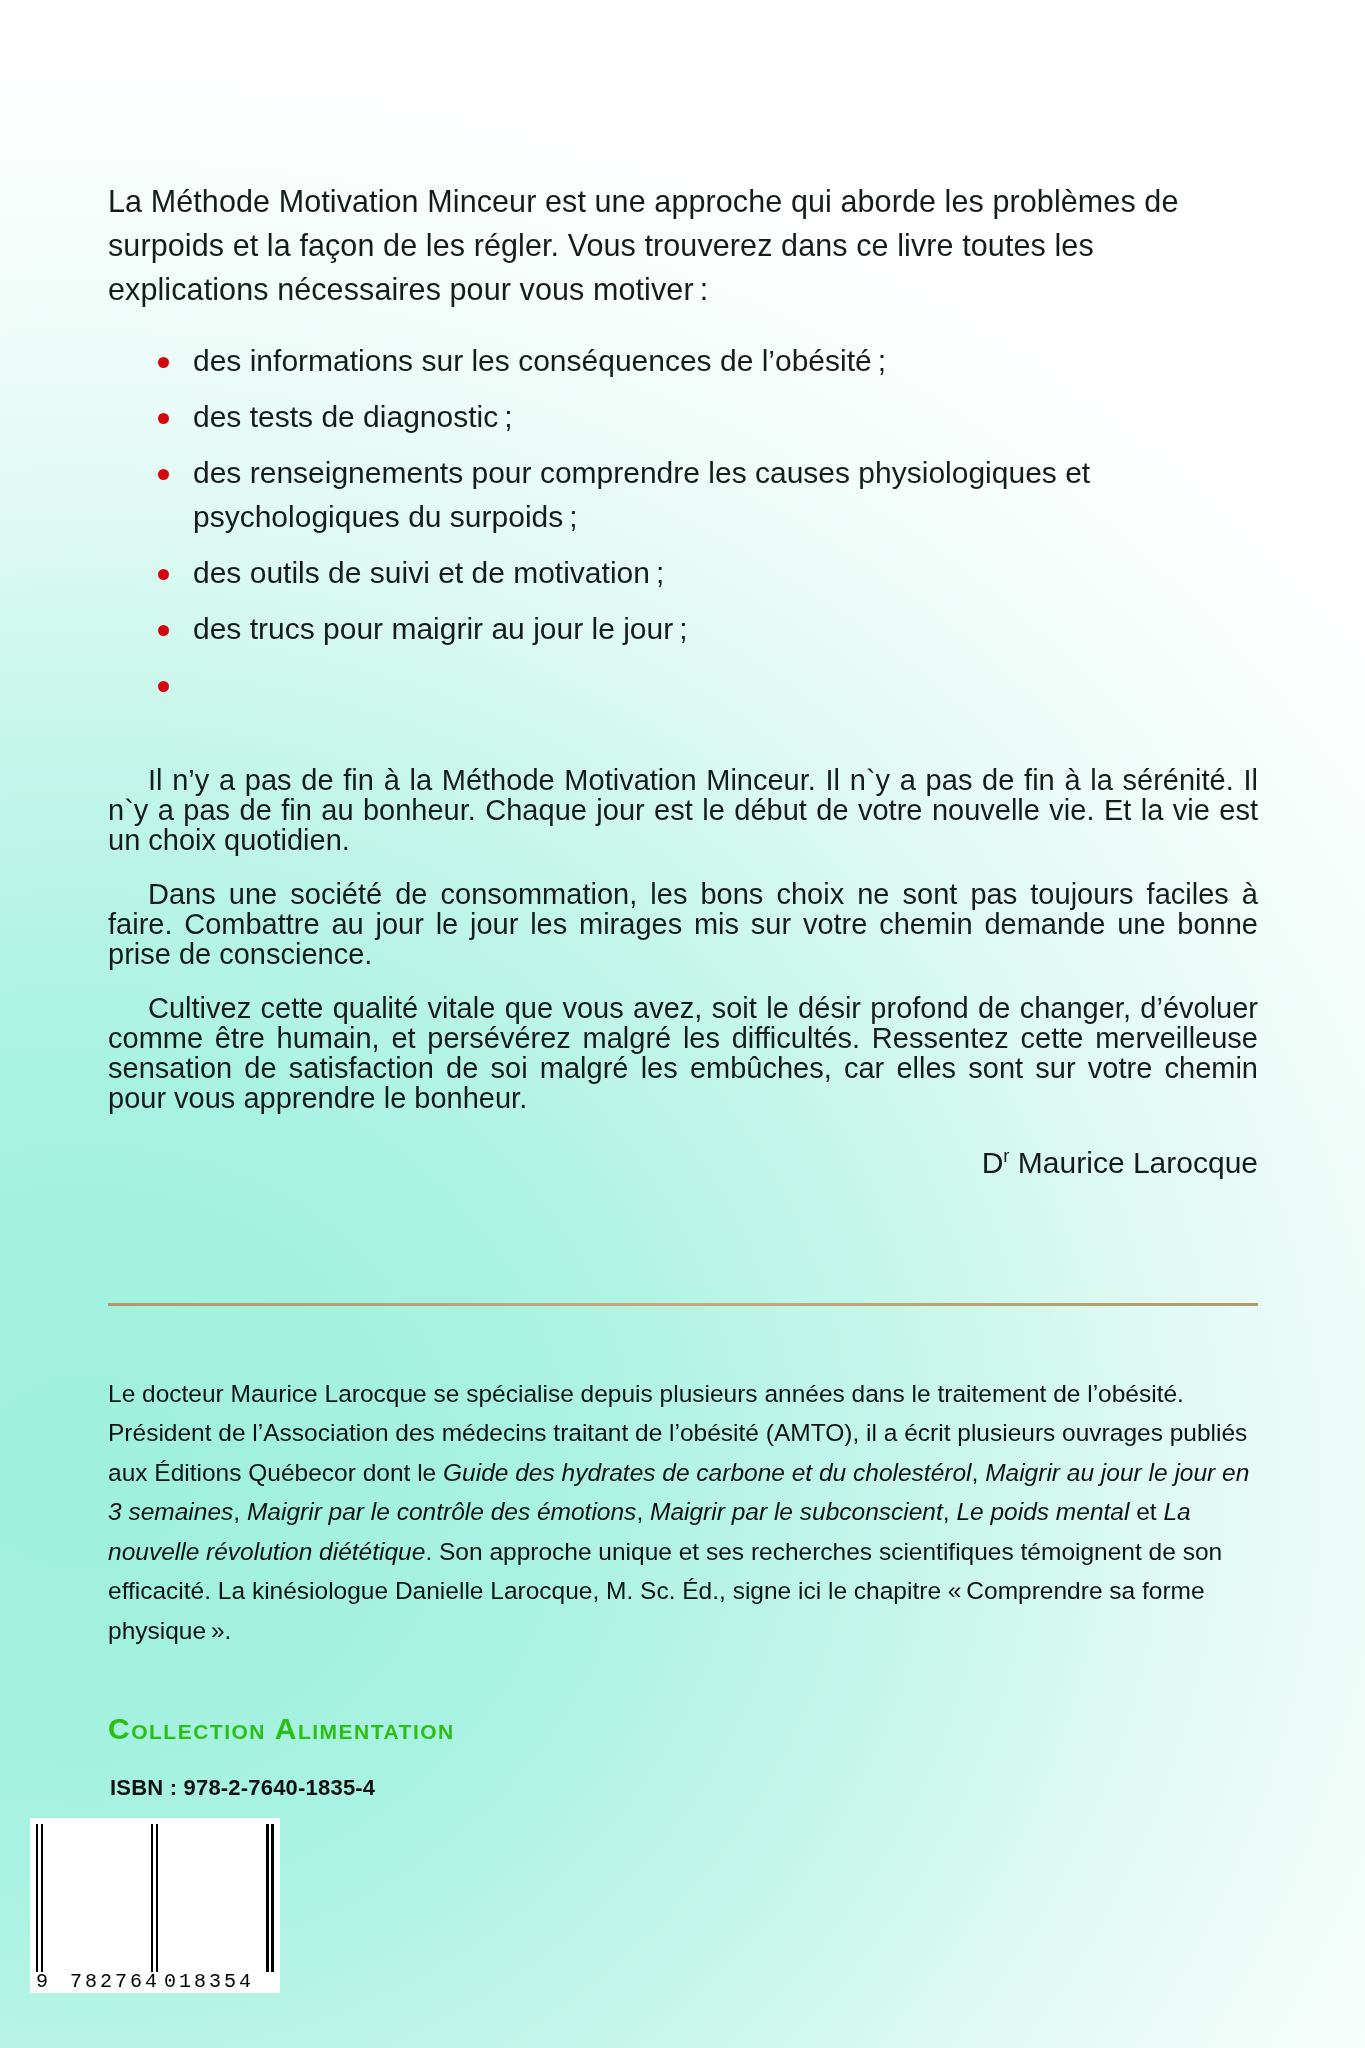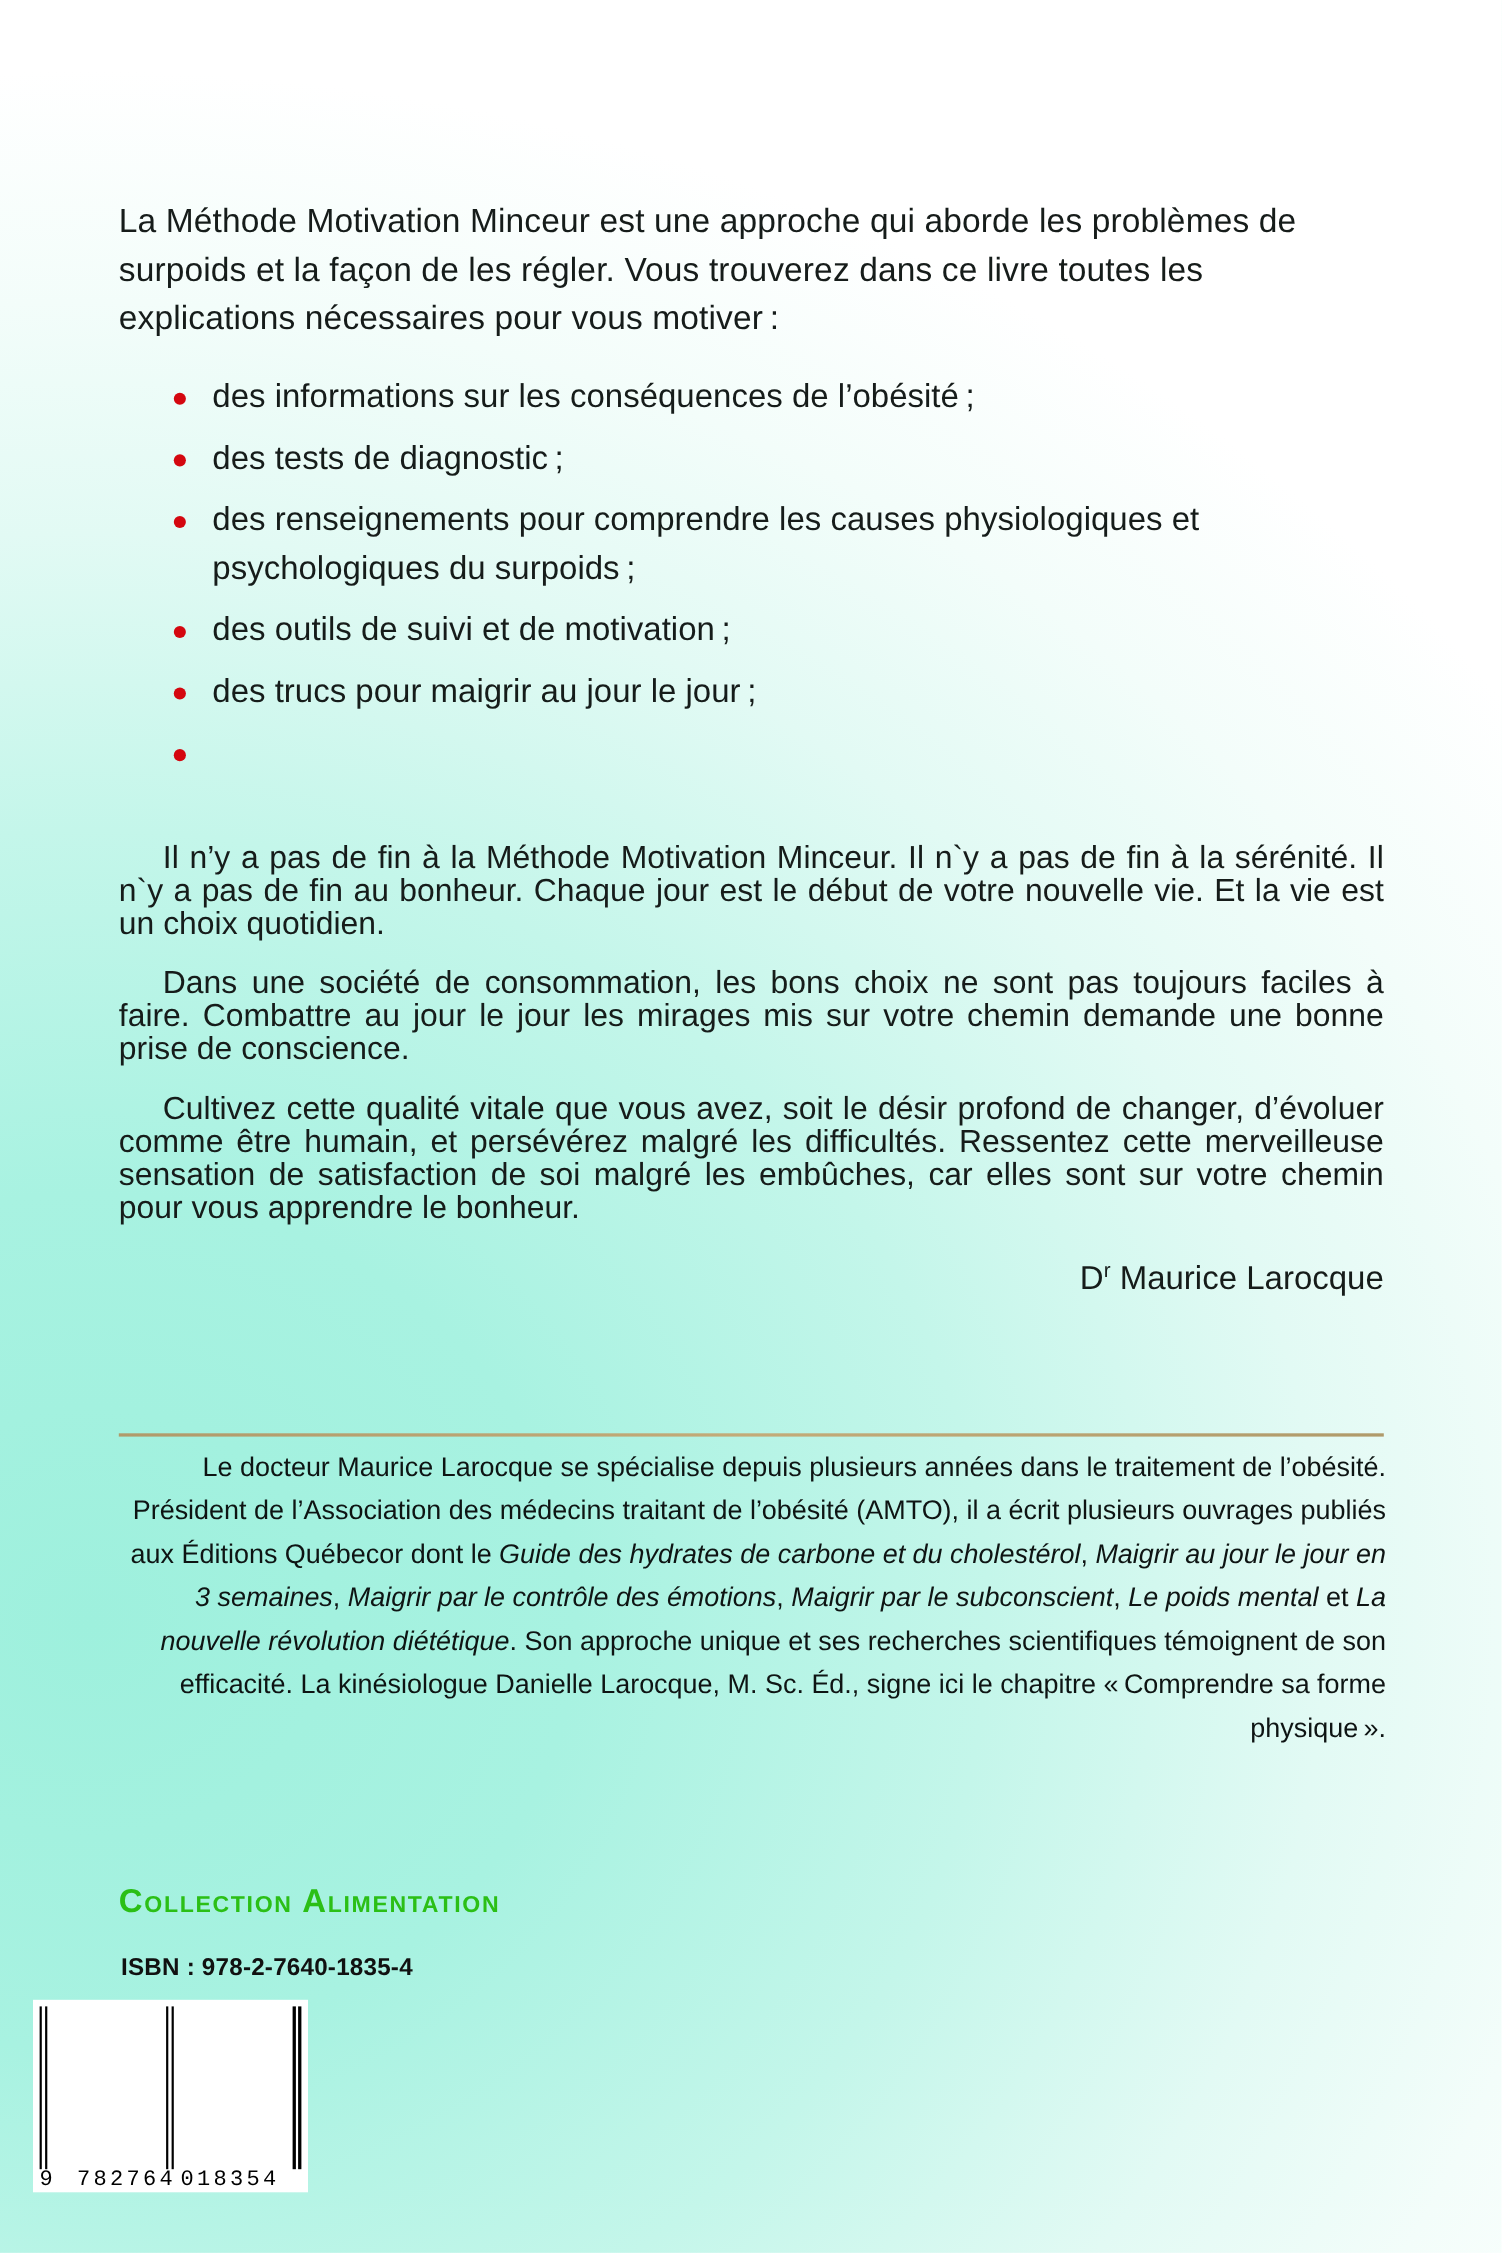--- a/index.html
+++ b/index.html
@@ -117,27 +117,27 @@
     top: 1303px;
     width: 1150px;
     height: 3px;
     background: linear-gradient(to right, #b09a6a 0%, #c3ab78 50%, #b09a6a 100%);
   }
 
   
   .bio {
     position: absolute;
     left: 0;
-    top: 1290px;
+    top: 1349px;
     width: 1152px;
     font-size: 24.5px;
     line-height: 39.5px;
     color: #0e1413;
     font-weight: 400;
-    text-align: right;
+    text-align: left;
   }
   .bio em { font-style: italic; }
 
   
   .collection {
     position: absolute;
     left: 0;
     top: 1712px;
     font-family: "Liberation Sans", sans-serif;
     font-size: 30px;

